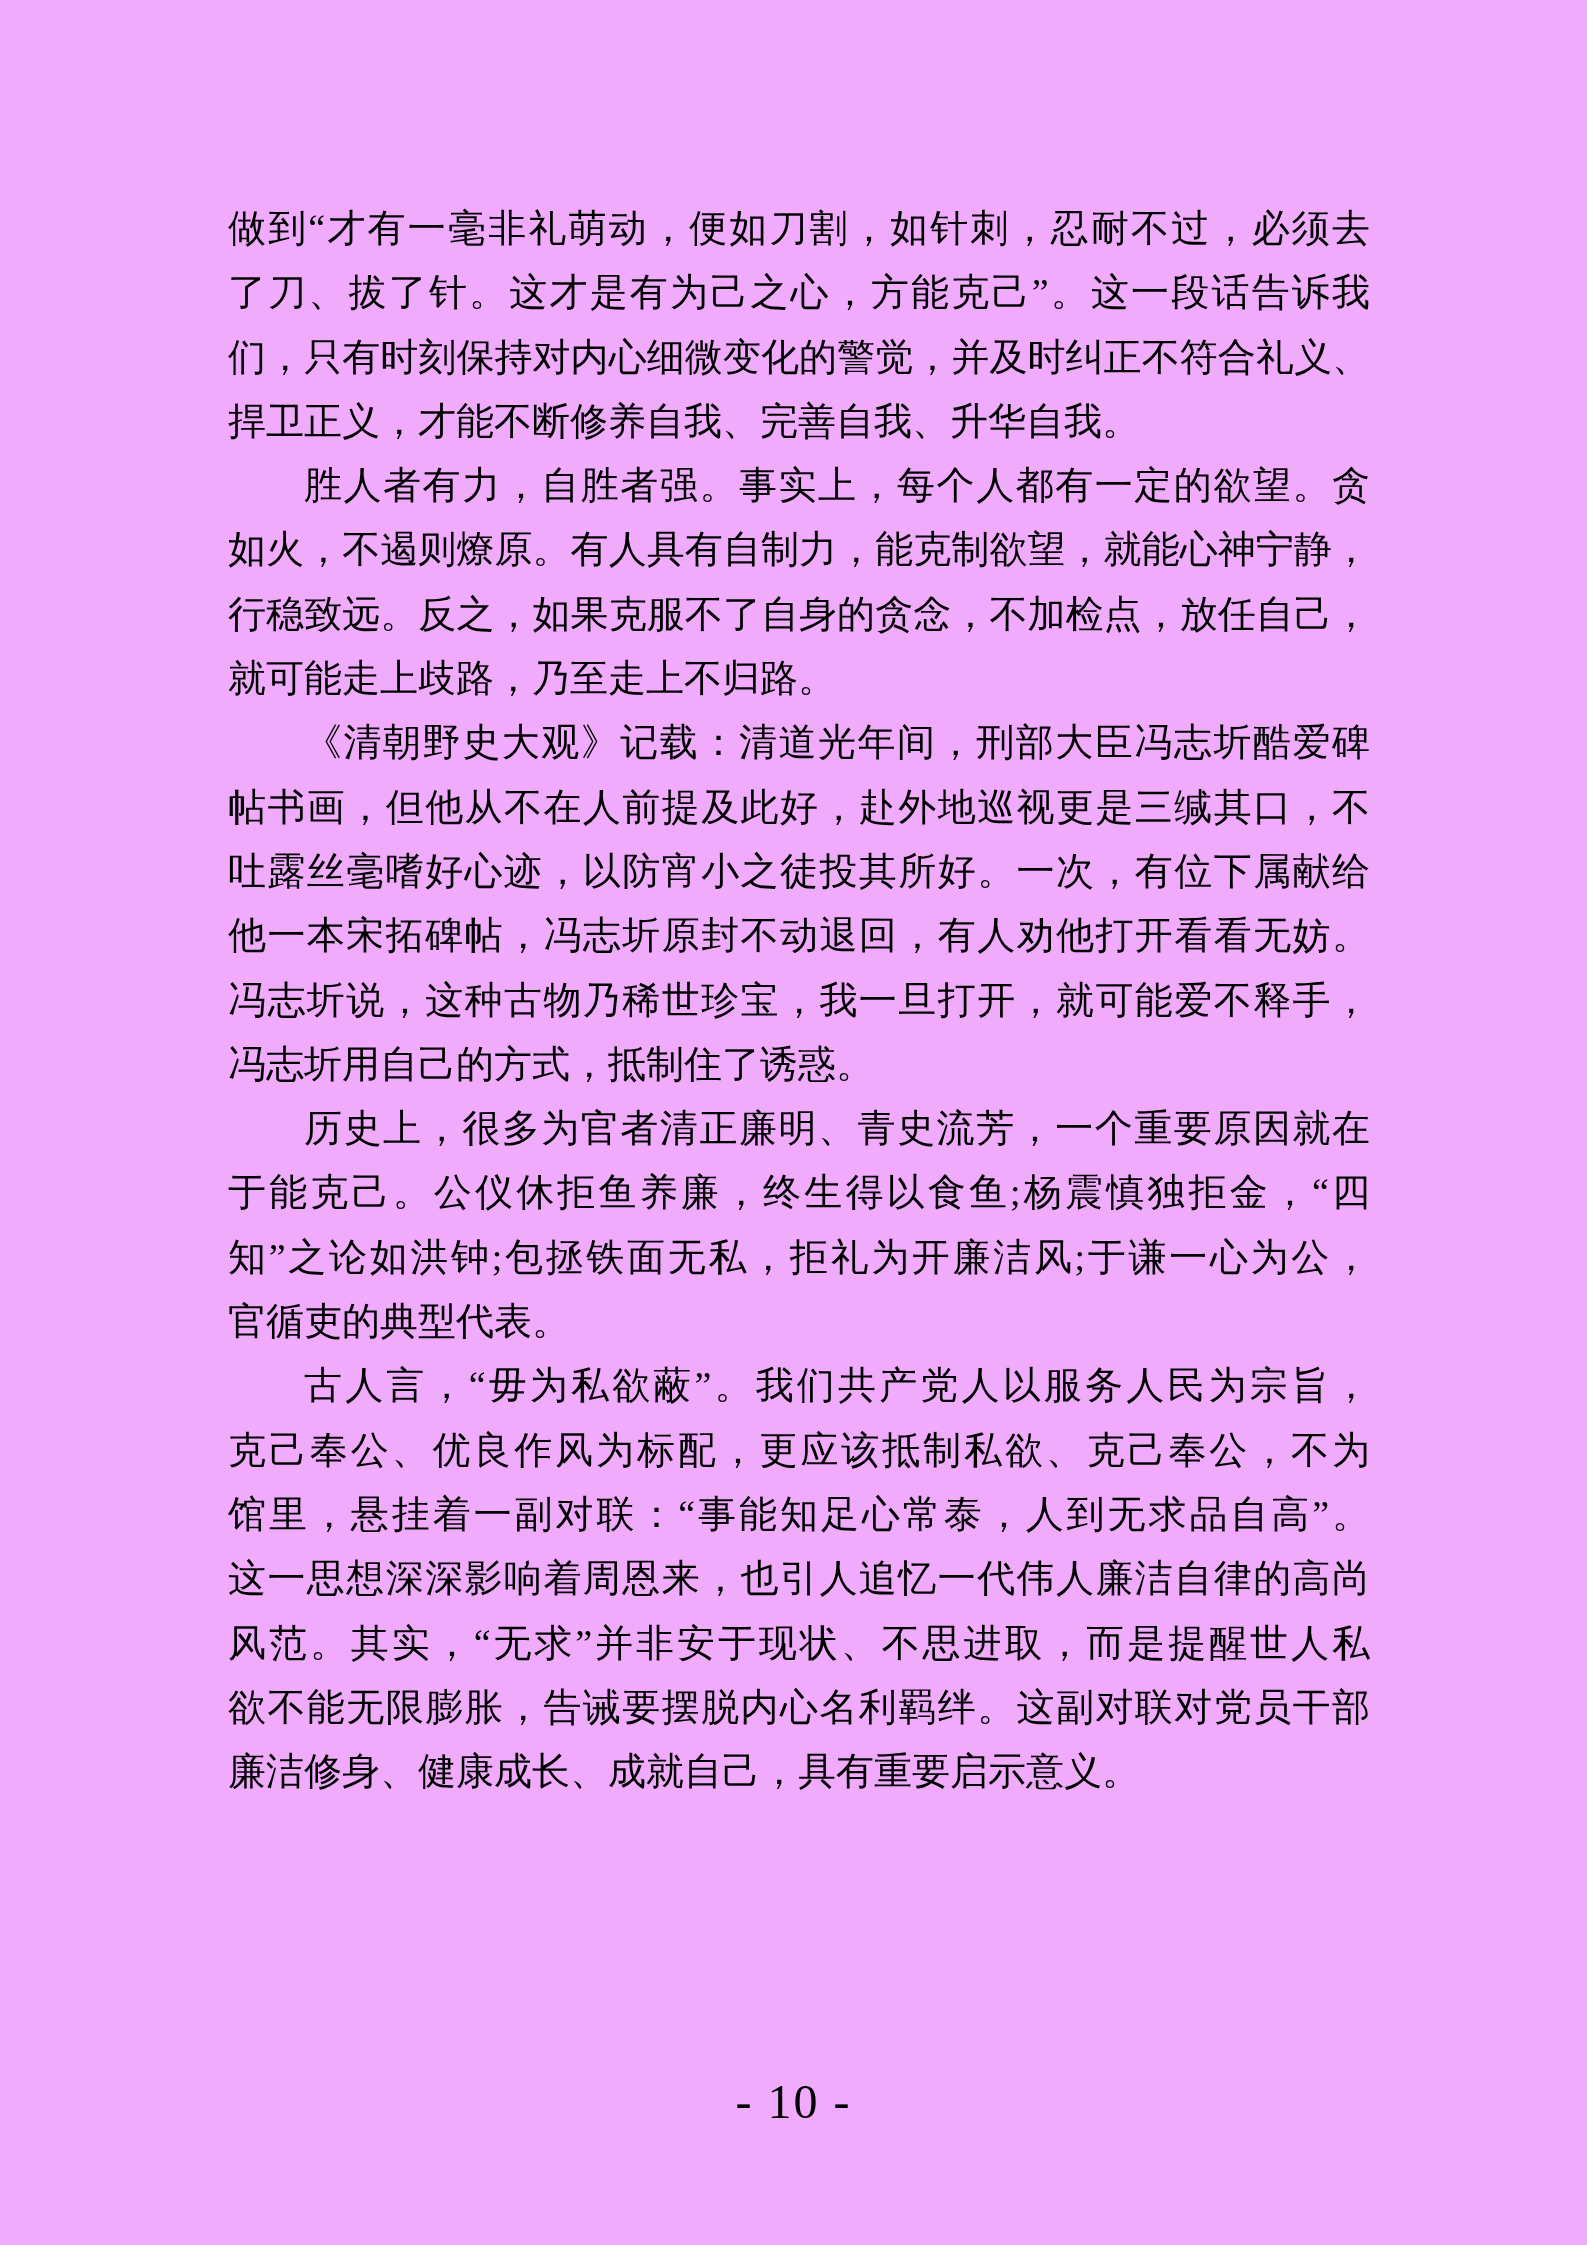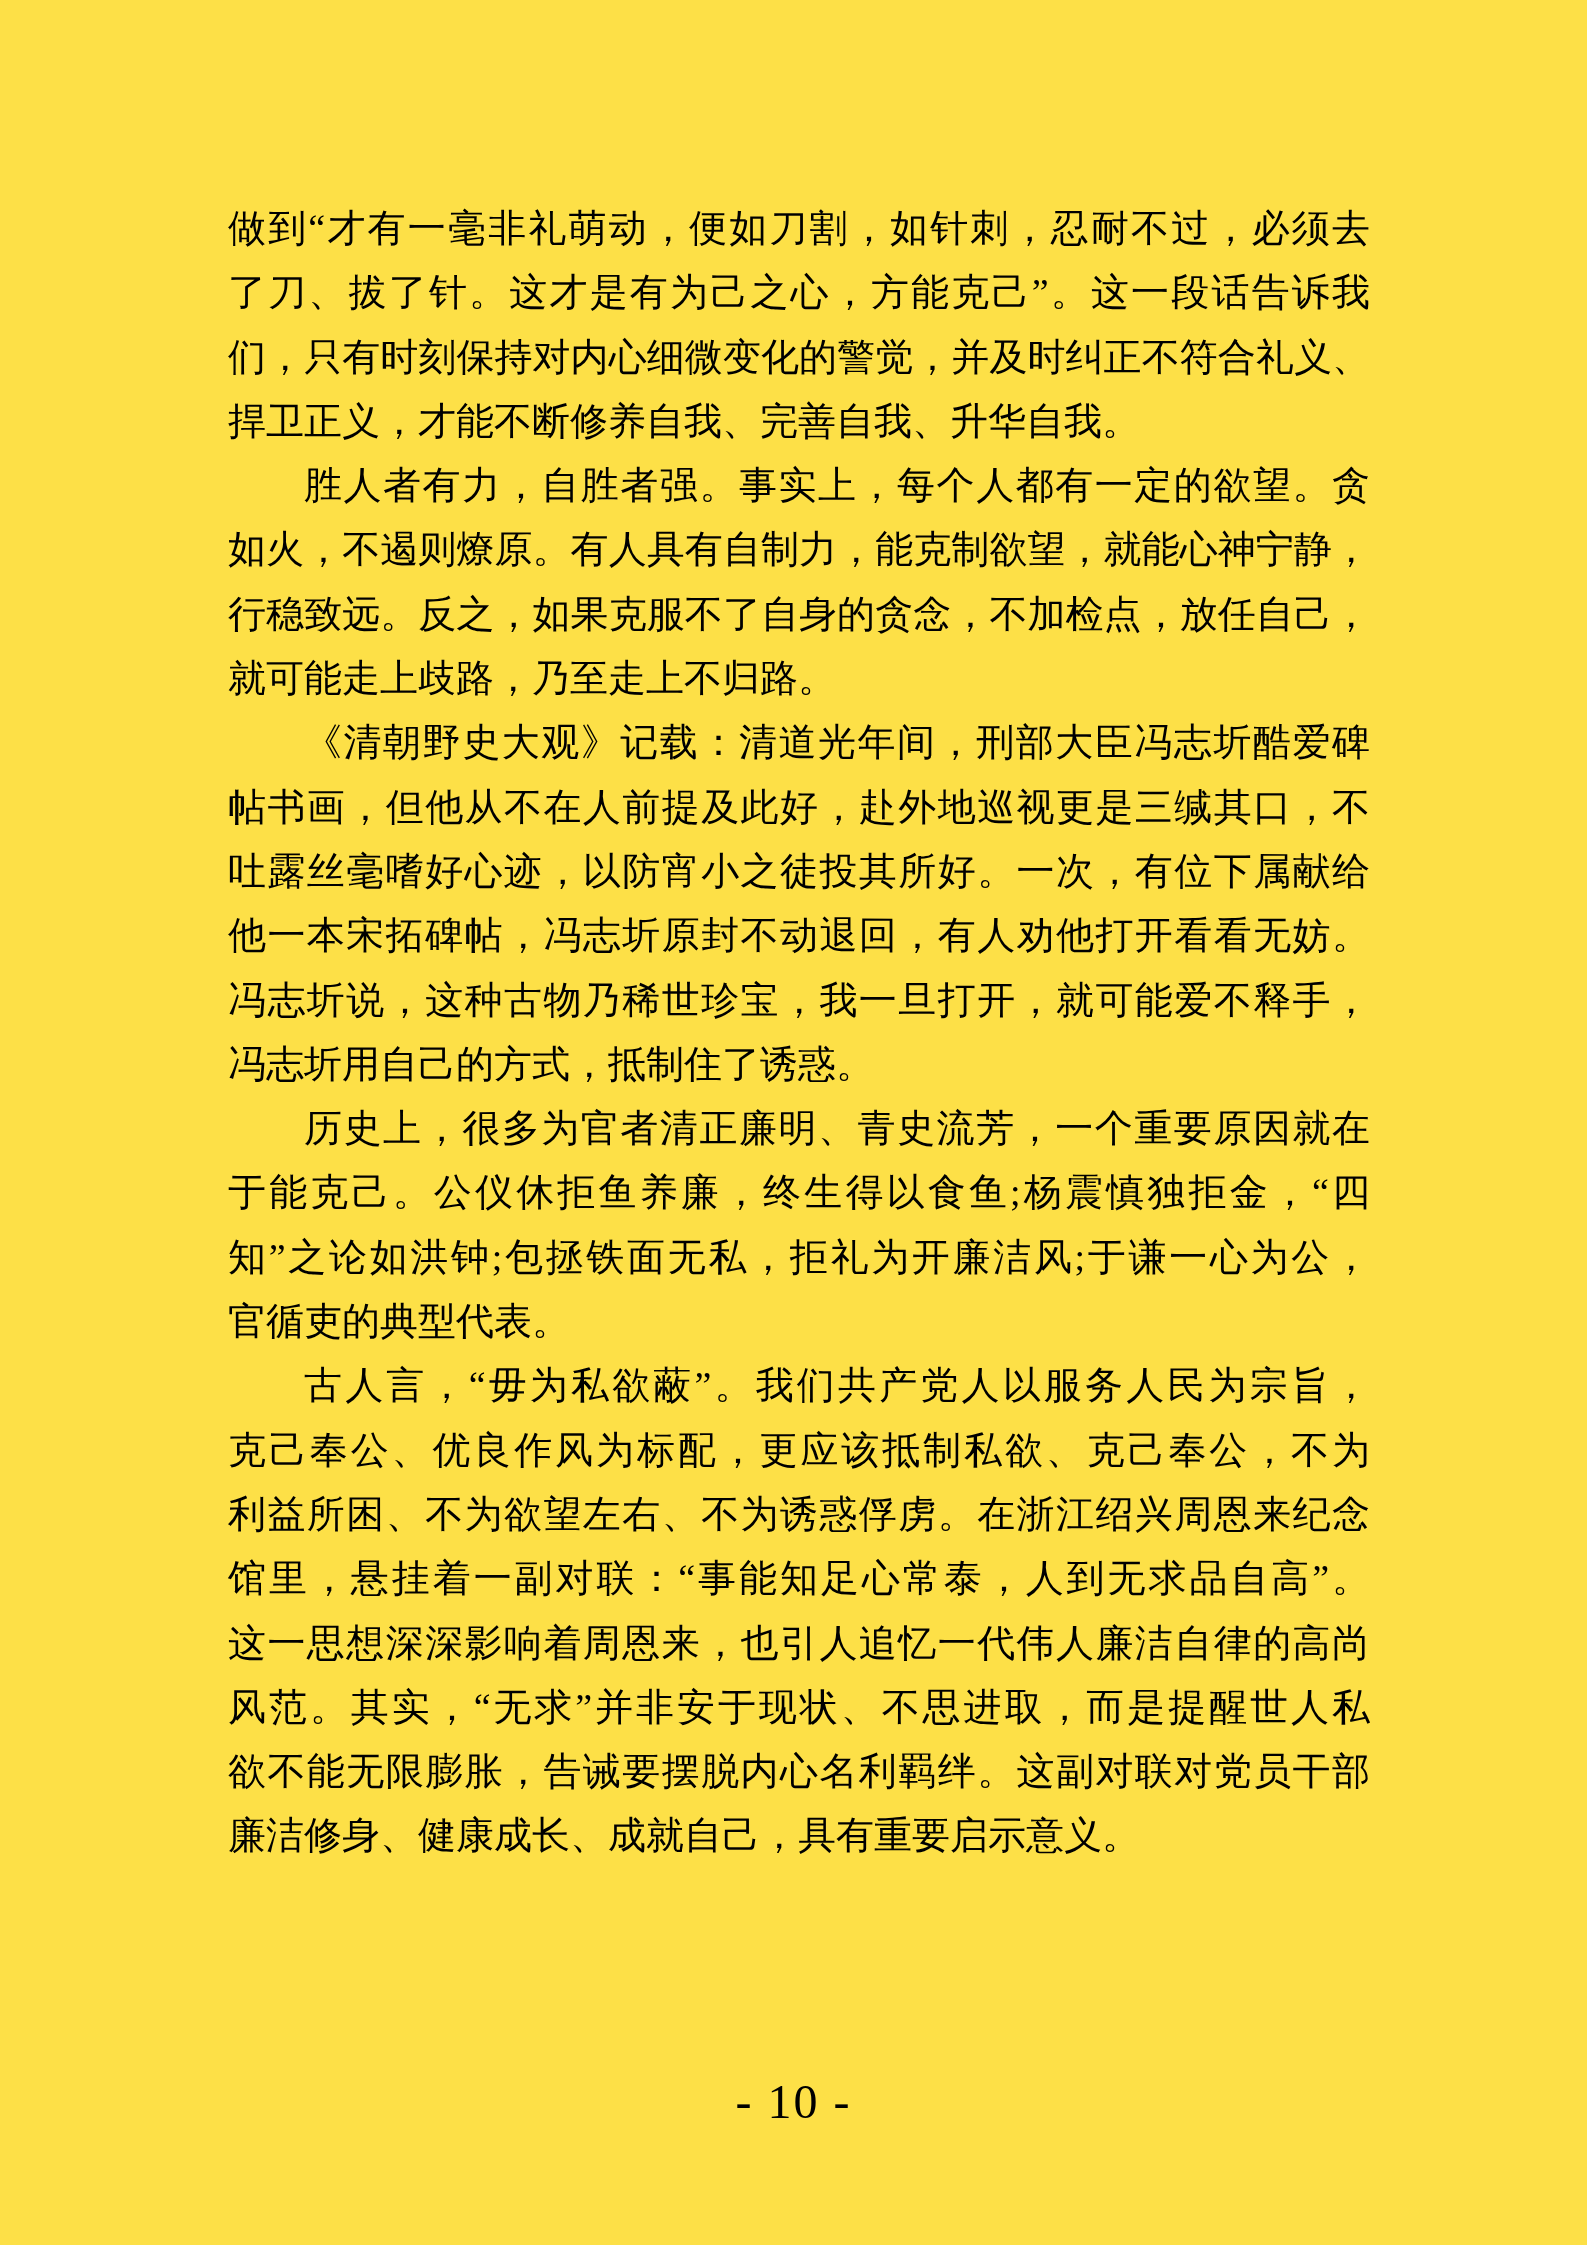--- a/index.html
+++ b/index.html
@@ -11,21 +11,21 @@
     position: relative;
     width: 1587px;
     height: 2245px;
     overflow: hidden;
     font-family: "Liberation Serif", "DejaVu Serif", serif;
     color: #000000;
   }
   .page {
     position: absolute;
     inset: 0;
-    background: #fde047;
+    background: #f0abfc;
   }
   .text-block {
     position: absolute;
     left: 228px;
     top: 196px;
     width: 1142px;
   }
   .paragraph {
     margin: 0;
     padding: 0;
@@ -83,21 +83,20 @@
       </div>
       <div class="paragraph">
         <div class="line indent">历史上，很多为官者清正廉明、青史流芳，一个重要原因就在</div>
         <div class="line">于能克己。公仪休拒鱼养廉，终生得以食鱼;杨震慎独拒金，“四</div>
         <div class="line">知”之论如洪钟;包拯铁面无私，拒礼为开廉洁风;于谦一心为公，</div>
         <div class="line para-last">官循吏的典型代表。</div>
       </div>
       <div class="paragraph">
         <div class="line indent">古人言，“毋为私欲蔽”。我们共产党人以服务人民为宗旨，</div>
         <div class="line">克己奉公、优良作风为标配，更应该抵制私欲、克己奉公，不为</div>
-        <div class="line">利益所困、不为欲望左右、不为诱惑俘虏。在浙江绍兴周恩来纪念</div>
         <div class="line">馆里，悬挂着一副对联：“事能知足心常泰，人到无求品自高”。</div>
         <div class="line">这一思想深深影响着周恩来，也引人追忆一代伟人廉洁自律的高尚</div>
         <div class="line">风范。其实，“无求”并非安于现状、不思进取，而是提醒世人私</div>
         <div class="line">欲不能无限膨胀，告诫要摆脱内心名利羁绊。这副对联对党员干部</div>
         <div class="line para-last">廉洁修身、健康成长、成就自己，具有重要启示意义。</div>
       </div>
     </div>
   <div class="page-number">- 10 -</div>
 </div>
 

